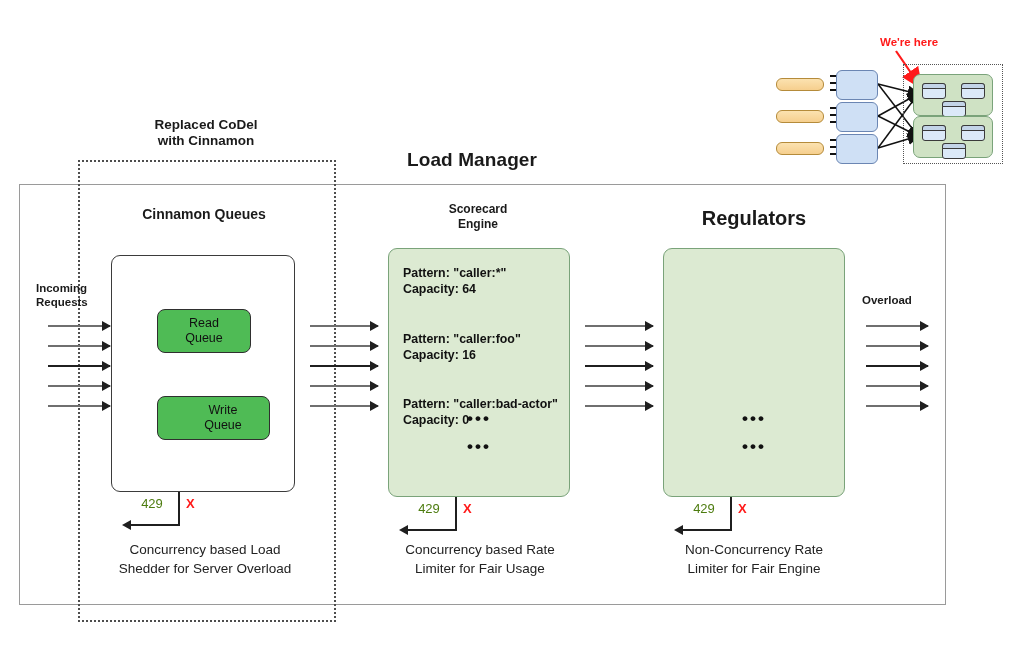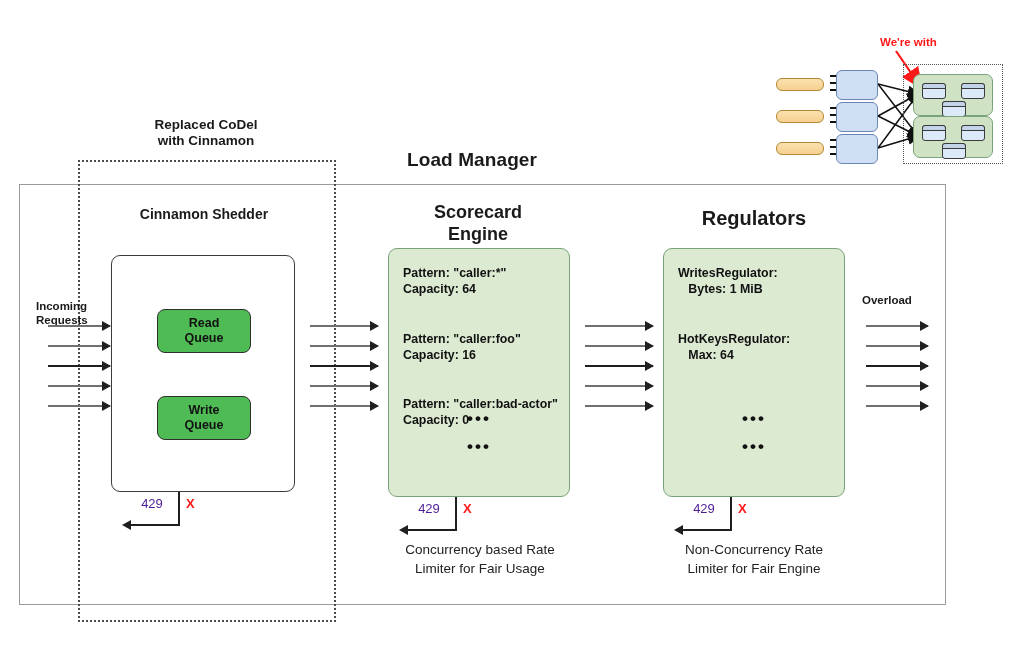--- a/index.html
+++ b/index.html
@@ -10,58 +10,58 @@
 
   
   .outer-frame{left:19px;top:184px;width:925px;height:419px;border:1.5px solid #9a9a9a;background:transparent;}
   .dotted-frame{left:78px;top:160px;width:254px;height:458px;border:2px dotted #4d4d4d;background:transparent;}
 
   
   .hdr{font-weight:bold;text-align:center;line-height:1.22;}
   .h-load{left:362px;top:148px;width:220px;font-size:19px;letter-spacing:.1px;}
   .h-replaced{left:120px;top:117px;width:172px;font-size:13.5px;}
   .h-cq{left:105px;top:206px;width:198px;font-size:14px;}
-  .h-se{left:398px;top:202px;width:160px;font-size:18px;}
+  .h-se{left:398px;top:202px;width:160px;font-size:12px;}
   .h-reg{left:678px;top:206px;width:152px;font-size:20px;}
 
   
   .queue-box{left:111px;top:255px;width:182px;height:235px;border:1.6px solid #3b3b3b;border-radius:9px;background:#fff;}
   .green-box{border:1.4px solid #7aa37a;border-radius:9px;background:#dcead2;}
   .sc-box{left:388px;top:248px;width:180px;height:247px;}
   .rg-box{left:663px;top:248px;width:180px;height:247px;}
 
   .qchip{position:absolute;width:92px;height:42px;border:1.4px solid #2f2f2f;border-radius:8px;
          background:#4fbb55;display:flex;align-items:center;justify-content:center;text-align:center;
-         font-size:12.5px;font-weight:bold;line-height:1.18;color:#111;}
+         font-size:12.5px;font-weight:normal;line-height:1.18;color:#111;}
   .qchip.read{left:45px;top:53px;}
   .qchip.write{left:45px;top:140px;}
 
   .boxtext{position:absolute;left:14px;top:16px;width:168px;font-size:12.4px;font-weight:bold;line-height:1.32;
            white-space:pre;color:#111;}
   .dots{position:absolute;width:100%;text-align:center;font-size:17px;font-weight:bold;letter-spacing:2px;color:#111;}
 
   
   .side-label{font-size:11.5px;font-weight:bold;line-height:1.2;}
-  .lbl-incoming{left:36px;top:300px;width:80px;}
+  .lbl-incoming{left:36px;top:282px;width:80px;}
   .lbl-processed{left:862px;top:294px;width:90px;}
 
   
   .arrow-row{position:absolute;height:2px;}
   .arrow-row .shaft{position:absolute;left:0;top:0;height:100%;width:100%;background:#6f6f6f;}
   .arrow-row.dark .shaft{background:#1f1f1f;height:2.4px;}
   .arrow-row .head{position:absolute;right:-1px;top:50%;transform:translateY(-50%);
       width:0;height:0;border-left:9px solid #1f1f1f;border-top:5px solid transparent;border-bottom:5px solid transparent;}
 
   
   .rej{position:absolute;}
   .rej .vert{position:absolute;left:58px;top:0;width:2px;height:34px;background:#1f1f1f;}
   .rej .horz{position:absolute;left:10px;top:32px;width:50px;height:2px;background:#1f1f1f;}
   .rej .head{position:absolute;left:2px;top:33px;transform:translateY(-50%);
       width:0;height:0;border-right:9px solid #1f1f1f;border-top:5px solid transparent;border-bottom:5px solid transparent;}
-  .rej .t429{position:absolute;left:8px;top:4px;width:48px;text-align:center;color:#4c1d95;font-size:13px;}
+  .rej .t429{position:absolute;left:8px;top:4px;width:48px;text-align:center;color:#4d7c0f;font-size:13px;}
   .rej .tx{position:absolute;left:66px;top:4px;color:#ff1a1a;font-size:13px;font-weight:bold;}
 
   
   .caption{position:absolute;text-align:center;font-size:13.5px;line-height:1.42;color:#222;}
   .cap1{left:82px;top:540px;width:246px;}
   .cap2{left:378px;top:540px;width:204px;}
   .cap3{left:652px;top:540px;width:204px;}
 
   
   .mini{left:768px;top:36px;width:248px;height:130px;}
@@ -80,21 +80,21 @@
   .bundle .ah{position:absolute;right:2px;width:0;height:0;border-left:6px solid #111;
       border-top:3.5px solid transparent;border-bottom:3.5px solid transparent;}
   svg.connect{position:absolute;left:0;top:0;width:248px;height:130px;overflow:visible;}
 </style>
 </head>
 <body>
 
 <div class="stage">
 
   <div class="abs mini">
-    <div class="werehere">We're with</div>
+    <div class="werehere">We're here</div>
 
     <svg class="connect">
       <defs>
         <marker id="ah" markerWidth="9" markerHeight="9" refX="7" refY="4" orient="auto">
           <path d="M0,0 L9,4 L0,8 z" fill="#111"></path>
         </marker>
         <marker id="ahr" markerWidth="10" markerHeight="10" refX="8" refY="4.5" orient="auto">
           <path d="M0,0 L10,4.5 L0,9 z" fill="#ff1a1a"></path>
         </marker>
       </defs>
@@ -164,21 +164,21 @@
     </div>
   </div>
 
   <div class="abs hdr h-load">Load Manager</div>
   <div class="abs hdr h-replaced" style="white-space:pre;">Replaced CoDel
 with Cinnamon</div>
 
   <div class="abs outer-frame"></div>
   <div class="abs dotted-frame"></div>
 
-  <div class="abs hdr h-cq">Cinnamon Shedder</div>
+  <div class="abs hdr h-cq">Cinnamon Queues</div>
 
   <div class="abs side-label lbl-incoming" style="white-space:pre;">Incoming
 Requests</div>
 
   <div class="abs arrow-row" style="left:48px;top:325px;width:62px;">
       <div class="shaft"></div>
       <div class="head"></div>
     </div>
   <div class="abs arrow-row" style="left:48px;top:345px;width:62px;">
       <div class="shaft"></div>
@@ -193,32 +193,34 @@
       <div class="head"></div>
     </div>
   <div class="abs arrow-row" style="left:48px;top:405px;width:62px;">
       <div class="shaft"></div>
       <div class="head"></div>
     </div>
 
   <div class="abs queue-box">
     <div class="qchip read" style="white-space:pre;">Read
 Queue</div>
-    <div class="qchip write" style="white-space:pre;">Write
+    <div class="qchip write" style="white-space:pre;padding-left:19px;">Write
 Queue</div>
   </div>
 
   <div class="abs rej" style="left:120px;top:492px;">
     <div class="vert"></div>
       <div class="horz"></div>
       <div class="head"></div>
     <div class="t429">429</div>
     <div class="tx">X</div>
   </div>
 
+  <div class="abs caption cap1" style="white-space:pre;">Concurrency based Load
+Shedder for Server Overload</div>
 
   <div class="abs arrow-row" style="left:310px;top:325px;width:68px;">
       <div class="shaft"></div>
       <div class="head"></div>
     </div>
   <div class="abs arrow-row" style="left:310px;top:345px;width:68px;">
       <div class="shaft"></div>
       <div class="head"></div>
     </div>
   <div class="abs arrow-row dark" style="left:310px;top:365px;width:68px;">
@@ -280,26 +282,20 @@
       <div class="head"></div>
     </div>
   <div class="abs arrow-row" style="left:585px;top:405px;width:68px;">
       <div class="shaft"></div>
       <div class="head"></div>
     </div>
 
   <div class="abs hdr h-reg">Regulators</div>
 
   <div class="abs green-box rg-box">
-    <div class="boxtext">WritesRegulator:
-   Bytes: 1 MiB
-
-
-HotKeysRegulator:
-   Max: 64</div>
     <div class="dots" style="top:160px;">•••</div>
     <div class="dots" style="top:188px;">•••</div>
   </div>
 
   <div class="abs rej" style="left:672px;top:497px;">
     <div class="vert"></div>
       <div class="horz"></div>
       <div class="head"></div>
     <div class="t429">429</div>
     <div class="tx">X</div>

